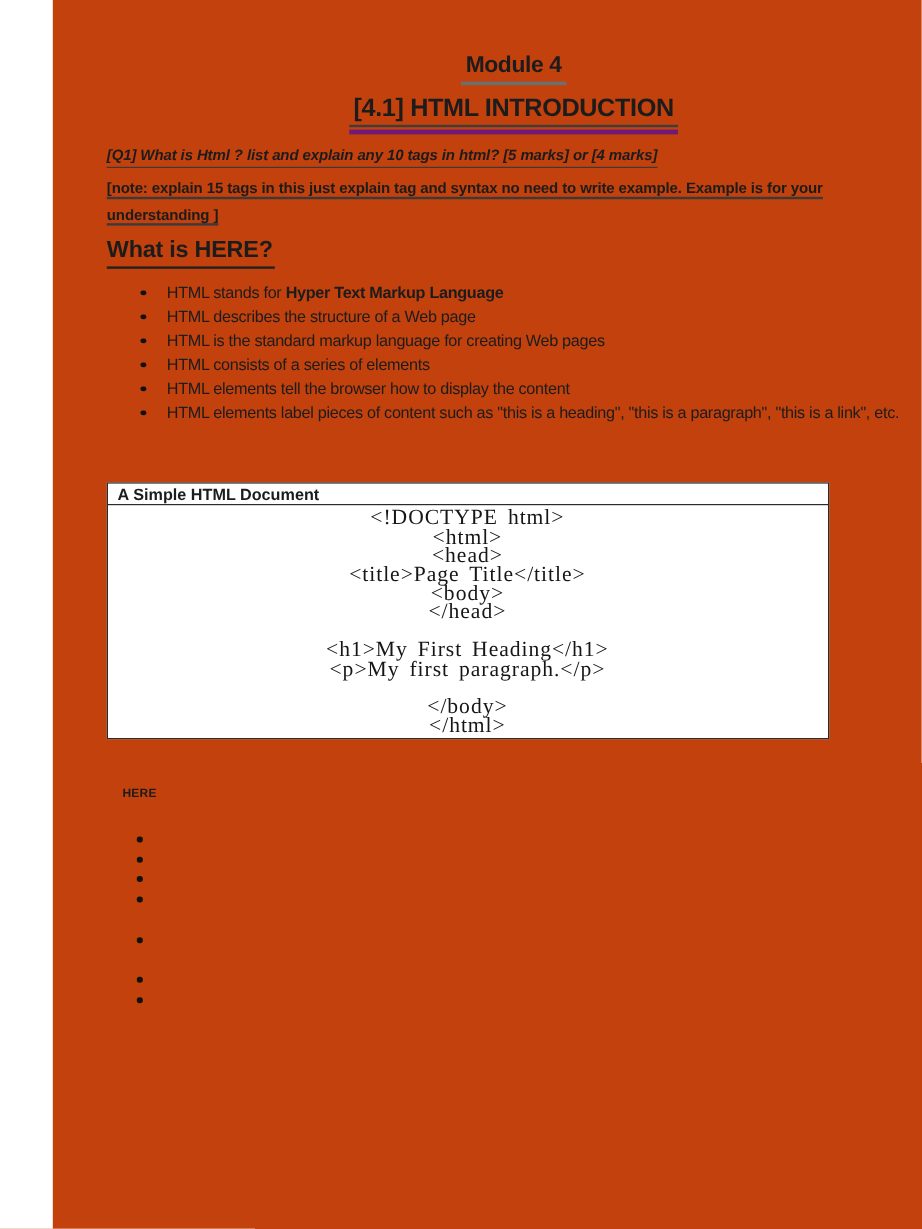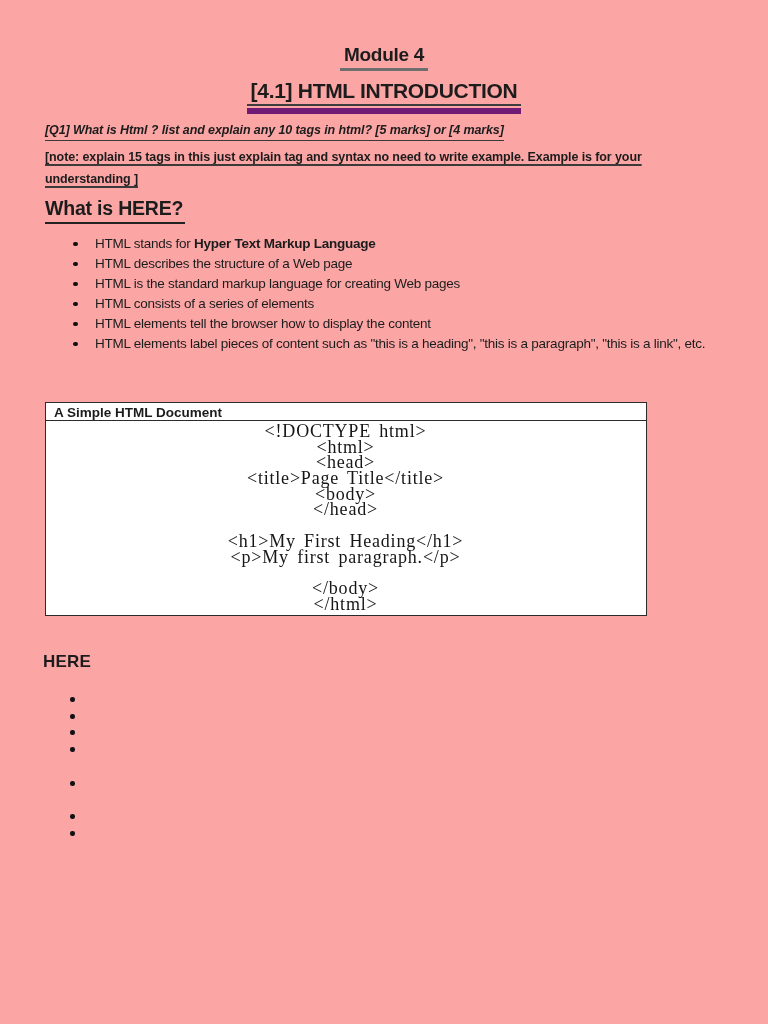--- a/index.html
+++ b/index.html
@@ -4,34 +4,34 @@
 <style>
   * { margin: 0; padding: 0; box-sizing: border-box; }
   html, body { width: 768px; height: 1024px; }
   body {
     background: #ffffff;
     font-family: "Liberation Sans", sans-serif;
     color: #1c1c1c;
     position: relative;
     overflow: hidden;
   }
-  .page { position: absolute; inset: 0; background: #fca5a5; }
+  .page { position: absolute; inset: 0; background: #c2410c; margin-left: 44px; }
 
   
   .title-row { position: absolute; top: 44px; left: 0; width: 768px; text-align: center; }
   .title-underline {
     display: inline-block;
     font-size: 19px; font-weight: 700; letter-spacing: -0.3px;
     border-bottom: 3px solid #6e6e6e;
     padding: 0 4px 2px 4px;
   }
   .subtitle-row { position: absolute; top: 79px; left: 0; width: 768px; text-align: center; }
   .subtitle-outer {
     display: inline-block;
-    border-bottom: 6px solid #701a75;
+    border-bottom: 4px solid #701a75;
     padding-bottom: 2px;
   }
   .subtitle-inner {
     display: inline-block;
     font-size: 21px; font-weight: 700; letter-spacing: -0.3px;
     border-bottom: 2.5px solid #3d3d3d;
     padding: 0 4px 1px 4px;
   }
 
   
@@ -95,22 +95,22 @@
     font-family: Liberation Serif, serif;
     font-size: 18px; letter-spacing: 0.8px; word-spacing: 3px;
     line-height: 15.7px; height: 15.7px;
     white-space: pre;
     color: #161616;
     text-align: center;
   }
 
   
   .here {
-    position: absolute; top: 654px; left: 43px;
-    font-size: 17px; font-weight: 700; letter-spacing: 0.2px;
+    position: absolute; top: 654px; left: 58px;
+    font-size: 10px; font-weight: 700; letter-spacing: 0.2px;
     line-height: 16px;
     text-align: center;
   }
 
   
   .empty-dot {
     position: absolute; left: 70px;
     width: 4.5px; height: 4.5px; border-radius: 50%;
     background: #111111;
   }

